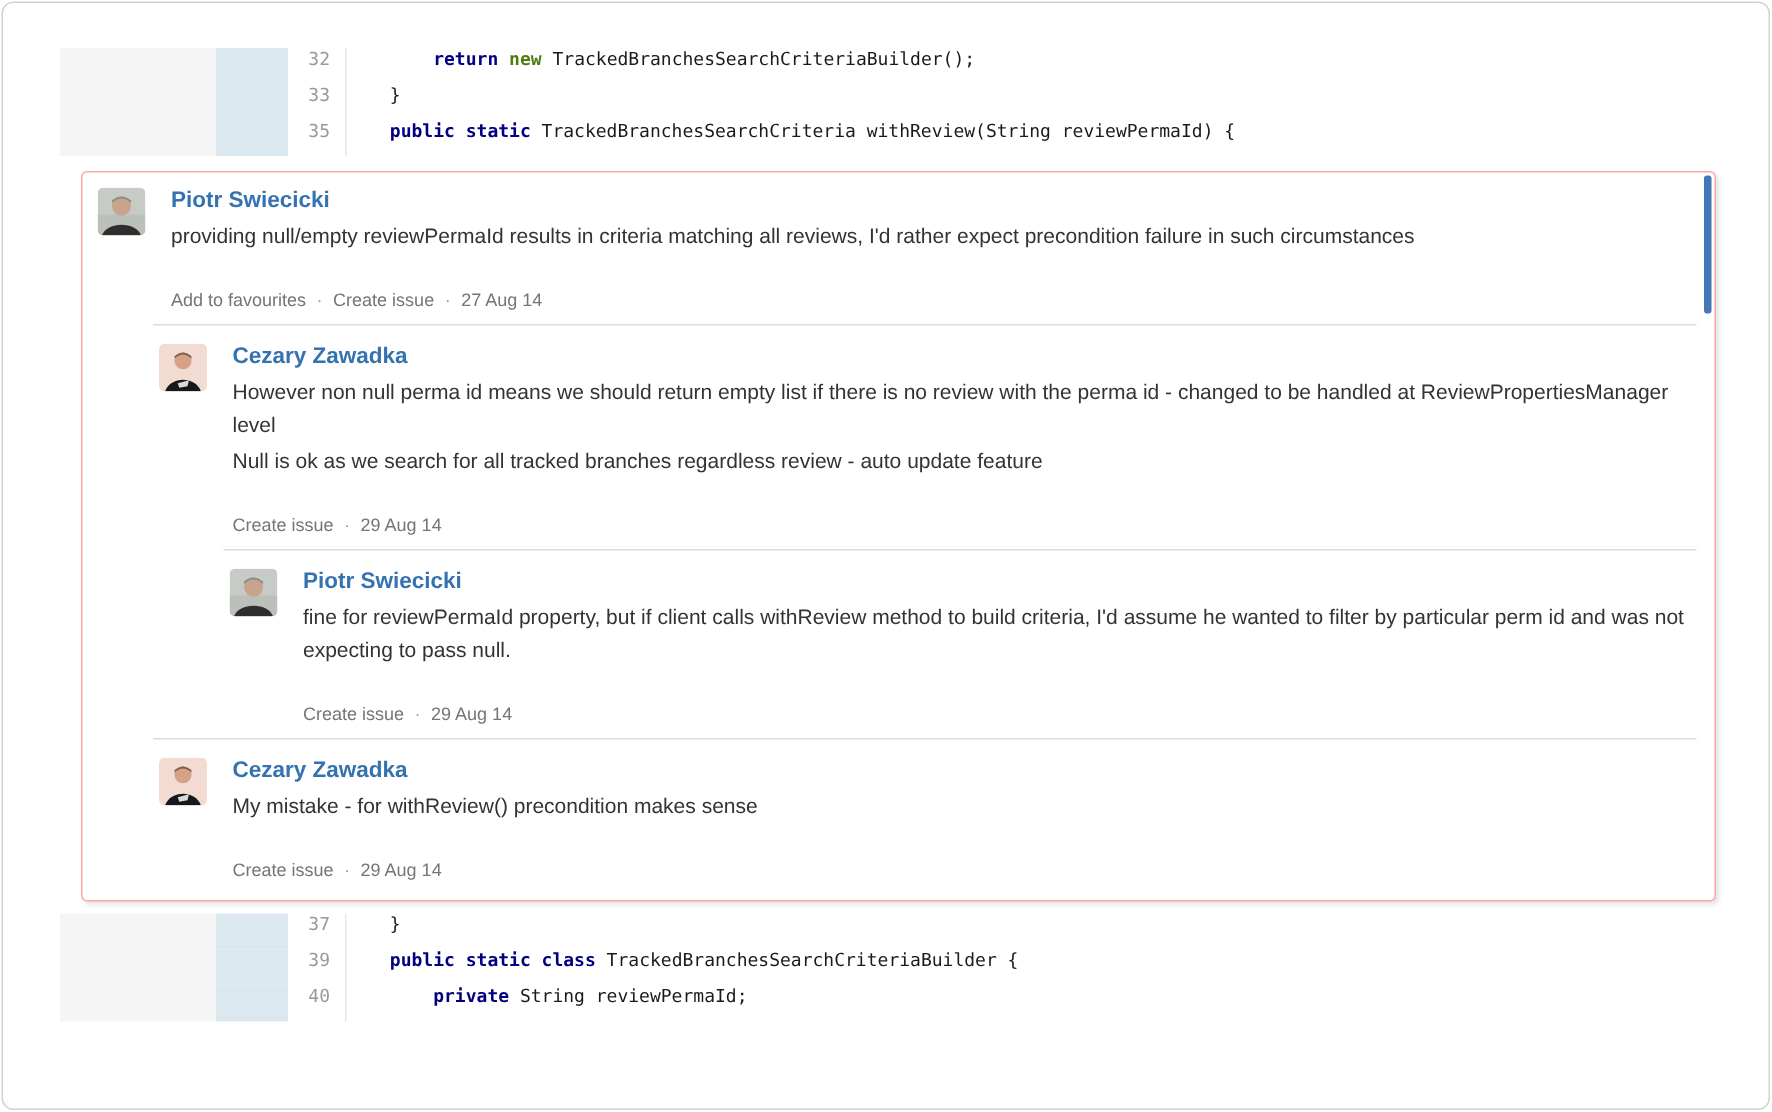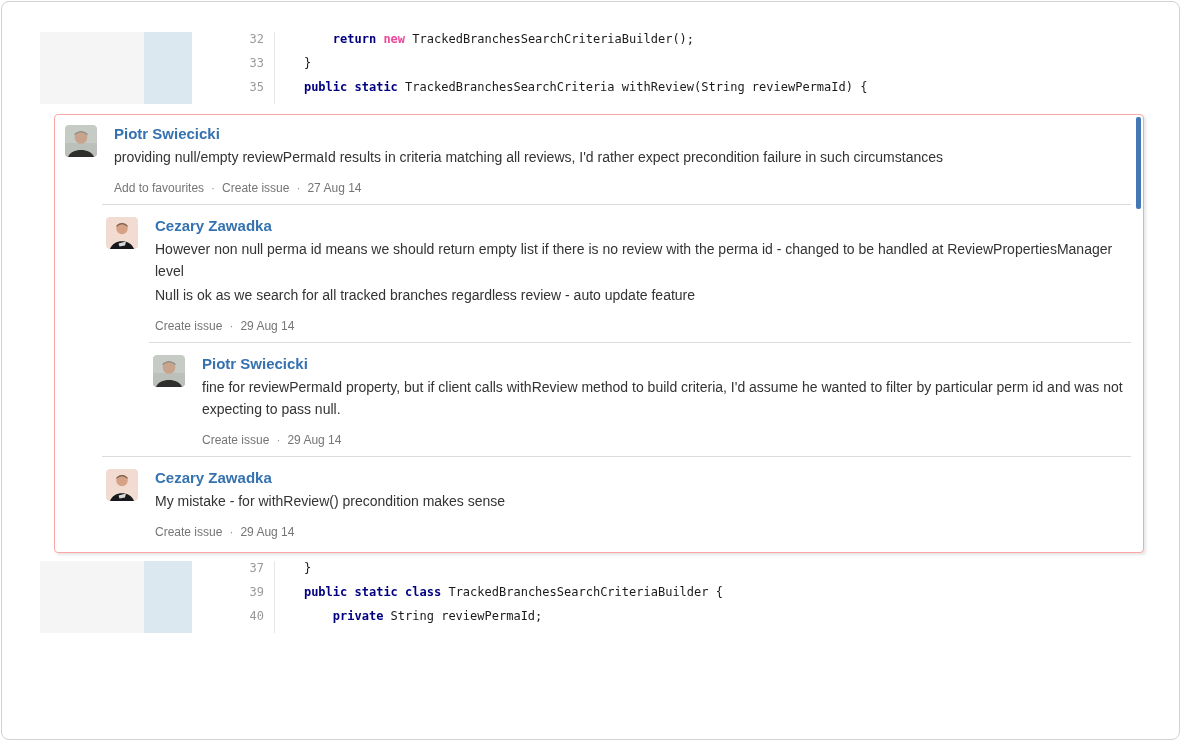--- a/index.html
+++ b/index.html
@@ -11,21 +11,21 @@
   }
   
   .code-block{margin-left:38px;margin-right:38px;}
   .code-block.top{margin-top:30px;}
   .code-block.bottom{margin-top:8px;}
   .code-line{display:flex;height:24px;line-height:24px;}
   .g1{width:104px;background:#f5f5f5;flex:none;}
   .g2{width:48px;background:#dce8f0;flex:none;}
   .lnum{
     width:28px;flex:none;text-align:right;padding-right:10px;
-    color:#999;font:12px "DejaVu Sans Mono","Liberation Mono",monospace;padding-left:44px;
+    color:#999;font:12px "DejaVu Sans Mono","Liberation Mono",monospace;
   }
   .lcode{
     flex:1;border-left:1px solid #e7e7e7;white-space:pre;
     font:12px "DejaVu Sans Mono","Liberation Mono",monospace;color:#1a1a1a;
   }
   .kw{color:#000080;font-weight:bold;}
   
   .thread{
     position:relative;margin:10px 35px 0 52px;background:#fff;
     border:1px solid #fca5a5;border-radius:4px;
@@ -41,36 +41,36 @@
     width:32px;height:32px;flex:none;border-radius:4px;overflow:hidden;
     margin-top:2px;
   }
   .avatar svg{display:block;}
   .c-body{margin-left:17px;flex:1;min-width:0;}
   .c-name{
     font-size:15px;font-weight:bold;color:#3572b0;line-height:20px;
     padding-top:1px;cursor:pointer;display:inline-block;
   }
   .c-text p{margin:2px 0 0;font-size:14px;color:#333;line-height:22px;}
-  .c-meta{margin-top:12px;font-size:12px;color:#757575;line-height:16px;}
+  .c-meta{margin-top:24px;font-size:12px;color:#757575;line-height:16px;}
   .c-meta .lnk{color:#757575;cursor:pointer;}
   .c-meta .dot{margin:0 7px;color:#9a9a9a;}
   .reply-sep{border-top:1px solid #dcdcdc;margin:8px 0 10px;}
   .reply .c-row{margin-left:4px;}
 </style>
 </head>
 <body>
 
 <div class="page">
   <div class="code-block top">
       <div class="code-line">
         <div class="g1" style="background: rgb(245, 245, 245);"></div>
         <div class="g2" style="background: rgb(220, 232, 240);"></div>
         <div class="lnum">32</div>
-        <div class="lcode"><span>        </span><span class="kw" style="color: rgb(0, 0, 128);">return</span><span> </span><span class="kw" style="color: #ec4899;">new</span><span> TrackedBranchesSearchCriteriaBuilder();</span></div>
+        <div class="lcode"><span>        </span><span class="kw" style="color: rgb(0, 0, 128);">return</span><span> </span><span class="kw" style="color: #4d7c0f;">new</span><span> TrackedBranchesSearchCriteriaBuilder();</span></div>
       </div>
       <div class="code-line">
         <div class="g1" style="background: rgb(245, 245, 245);"></div>
         <div class="g2" style="background: rgb(220, 232, 240);"></div>
         <div class="lnum">33</div>
         <div class="lcode"><span>    }</span></div>
       </div>
       <div class="code-line">
         <div class="g1" style="background: rgb(245, 245, 245);"></div>
         <div class="g2" style="background: rgb(220, 232, 240);"></div>

